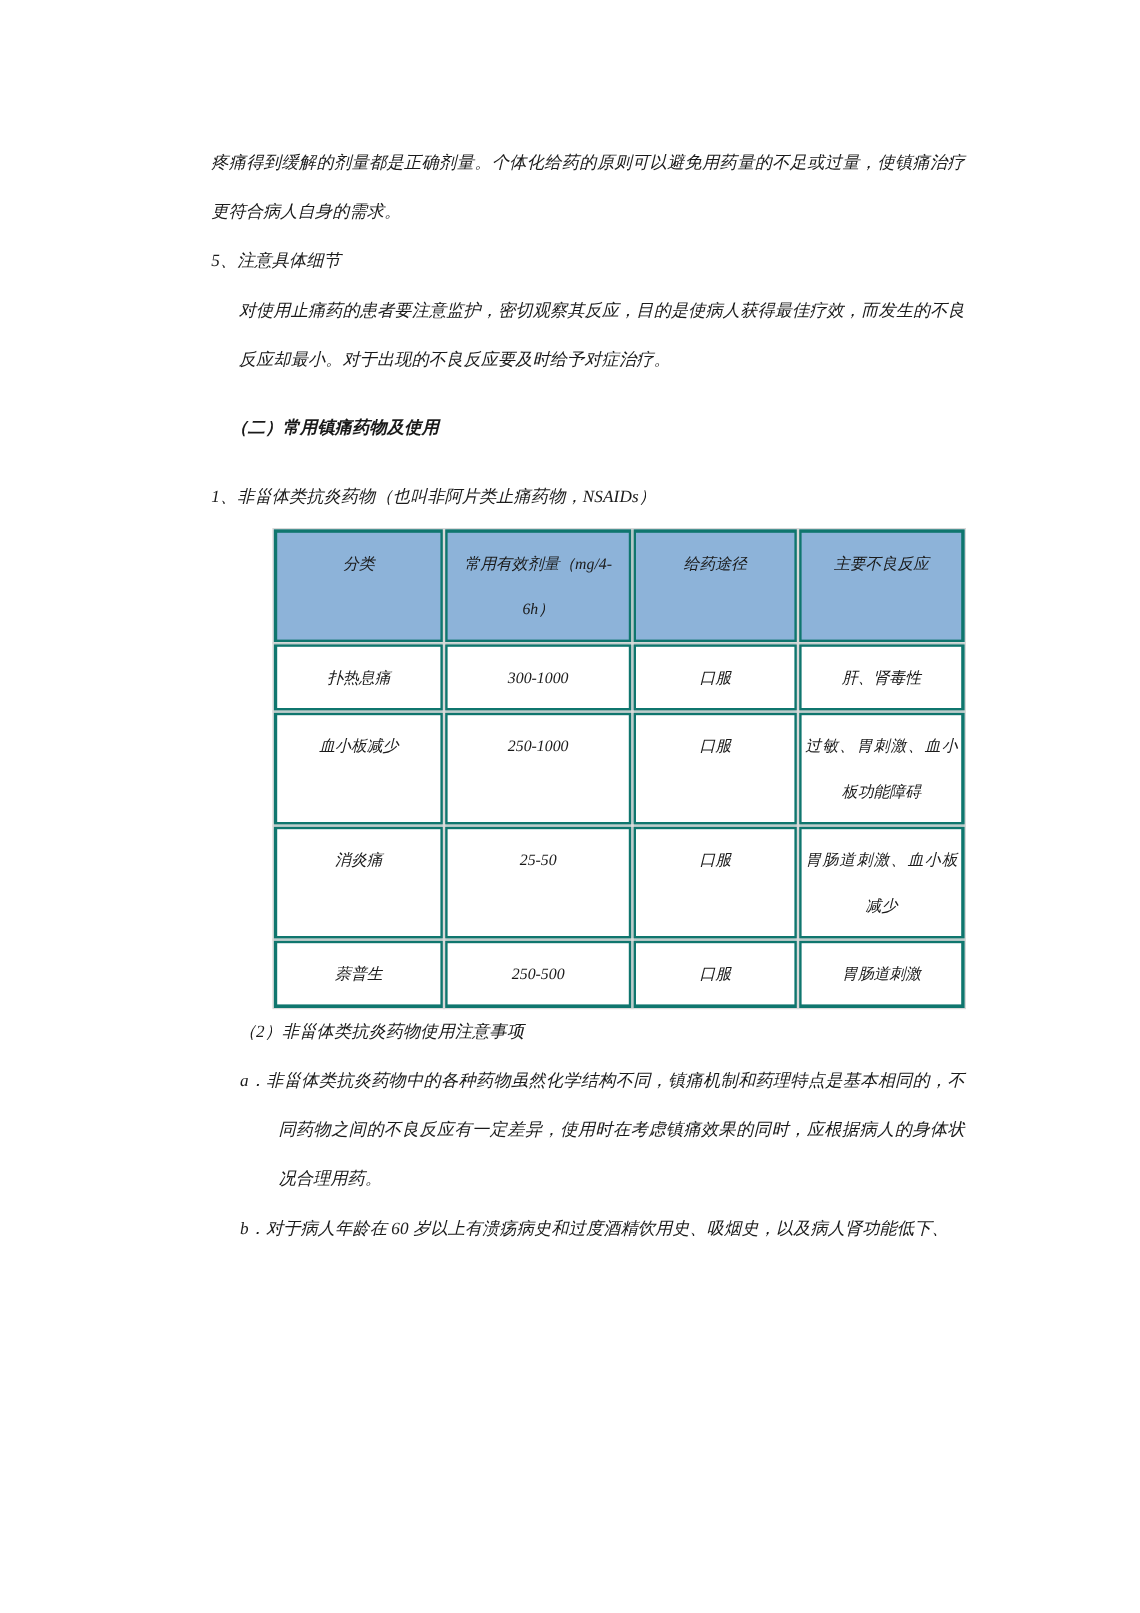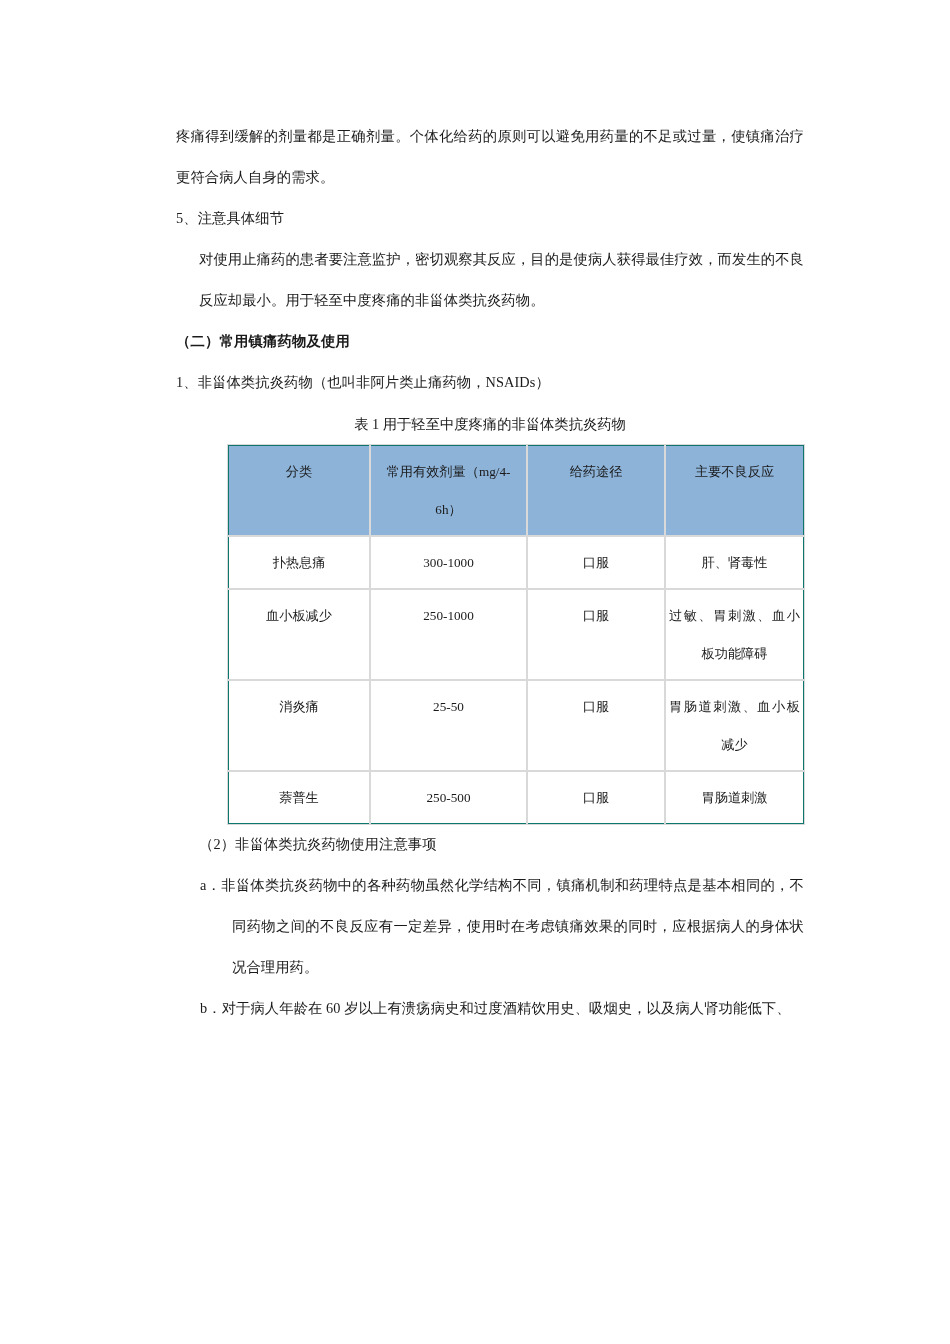--- a/index.html
+++ b/index.html
@@ -14,20 +14,21 @@
     color: #1a1a1a;
     position: relative;
     overflow: hidden;
   }
   .page {
     position: relative;
     width: 950px;
     height: 1268px;
     box-sizing: border-box;
     padding: 0;
+    font-style: italic;
   }
   .content {
     position: absolute;
     left: 176px;
     top: 116px;
     width: 628px;
   }
 
   
   .p {
@@ -41,21 +42,21 @@
   .p-cont      { text-indent: 0; }
   .p-num       { padding-left: 8px; text-indent: -8px; margin-left: 0; }
   .p-body      { padding-left: 23px; }
   .p-sub       { padding-left: 23px; }
   .p-item      { padding-left: 56px; text-indent: -32px; }
 
   .heading {
     font-size: 14.3px;
     line-height: 41px;
     font-weight: bold;
-    margin: 0;
+    margin: 16px;
     letter-spacing: 0.2px;
   }
 
   .caption {
     font-size: 14.3px;
     line-height: 30px;
     text-align: center;
     margin: 0;
     padding-top: 6px;
   }
@@ -66,21 +67,21 @@
     padding-left: 52px;
   }
   table.nsaid {
     border-collapse: separate;
     border-spacing: 0;
     width: 576px;
     table-layout: fixed;
     font-size: 13.2px;
   }
   table.nsaid td, table.nsaid th {
-    border: 1px solid #0f766e;
+    border: 3px solid #0f766e;
     outline: 1px solid #d9d9d9;
     vertical-align: top;
     text-align: center;
     font-weight: normal;
     padding: 7px 3px 6px 3px;
     line-height: 38px;
     box-sizing: border-box;
   }
   table.nsaid thead th {
     background: #8db3d9;
@@ -106,29 +107,28 @@
 </head>
 <body>
 
 <div class="page">
   <div class="content">
 
     <p class="p p-cont">疼痛得到缓解的剂量都是正确剂量。个体化给药的原则可以避免用药量的不足或过量，使镇痛治疗更符合病人自身的需求。</p>
 
     <p class="p p-num">5、注意具体细节</p>
 
-    <p class="p p-body">对使用止痛药的患者要注意监护，密切观察其反应，目的是使病人获得最佳疗效，而发生的不良反应却最小。用于轻至中度疼痛的非甾体类抗炎药物。</p>
+    <p class="p p-body">对使用止痛药的患者要注意监护，密切观察其反应，目的是使病人获得最佳疗效，而发生的不良反应却最小。对于出现的不良反应要及时给予对症治疗。</p>
 
     <p class="heading">（二）常用镇痛药物及使用</p>
 
     <p class="p p-num">1、非甾体类抗炎药物（也叫非阿片类止痛药物，NSAIDs）</p>
 
 
 
-    <p class="caption">表 1 用于轻至中度疼痛的非甾体类抗炎药物</p>
 
     <div class="tbl-wrap">
       <table class="nsaid">
         <colgroup>
           <col class="col-a">
             <col class="col-b">
             <col class="col-c">
             <col class="col-d">
         </colgroup>
         <thead>

